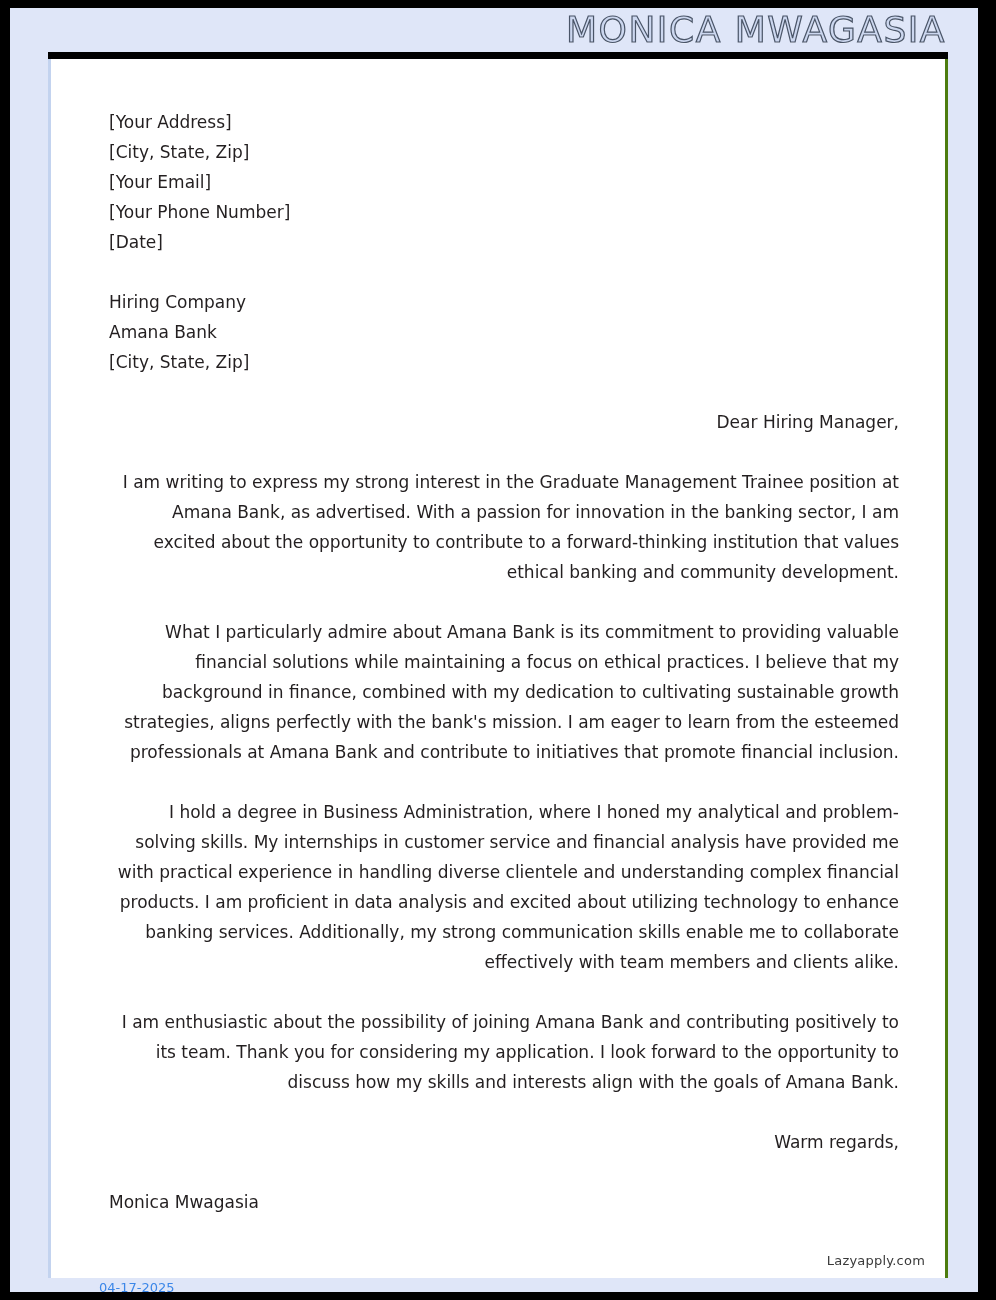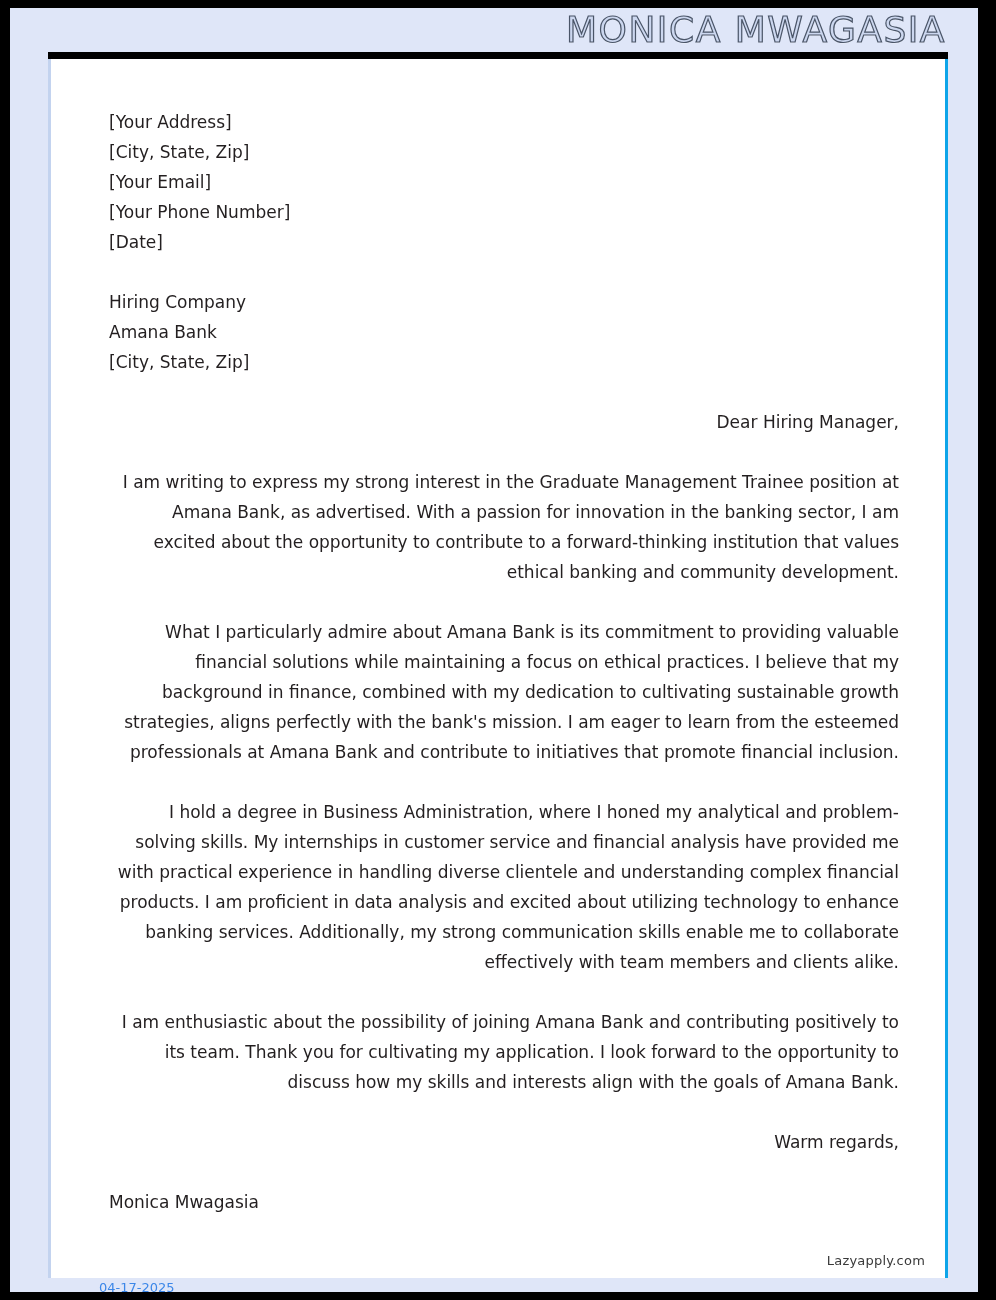--- a/index.html
+++ b/index.html
@@ -73,21 +73,21 @@
 
   
   .sheet {
     position: absolute;
     left: 38px;
     top: 51px;
     width: 900px;
     height: 1219px;
     background: #ffffff;
     border-left: 3px solid #c3d3ef;
-    border-right: 3px solid #0ea5e9;
+    border-right: 3px solid #4d7c0f;
     box-sizing: border-box;
     overflow: hidden;
   }
 
   .sheet-inner {
     position: absolute;
     left: 58px;
     top: 48px;
     width: 790px;
   }
@@ -169,21 +169,21 @@
           <div class="letter-line">Hiring Company</div>
           <div class="letter-line">Amana Bank</div>
           <div class="letter-line">[City, State, Zip]</div>
         </div>
 
         <div class="paragraph">Dear Hiring Manager,</div>
 
         <div class="paragraph">I am writing to express my strong interest in the Graduate Management Trainee position at Amana Bank, as advertised. With a passion for innovation in the banking sector, I am excited about the opportunity to contribute to a forward-thinking institution that values ethical banking and community development.</div>
         <div class="paragraph">What I particularly admire about Amana Bank is its commitment to providing valuable financial solutions while maintaining a focus on ethical practices. I believe that my background in finance, combined with my dedication to cultivating sustainable growth strategies, aligns perfectly with the bank's mission. I am eager to learn from the esteemed professionals at Amana Bank and contribute to initiatives that promote financial inclusion.</div>
         <div class="paragraph">I hold a degree in Business Administration, where I honed my analytical and problem-solving skills. My internships in customer service and financial analysis have provided me with practical experience in handling diverse clientele and understanding complex financial products. I am proficient in data analysis and excited about utilizing technology to enhance banking services. Additionally, my strong communication skills enable me to collaborate effectively with team members and clients alike.</div>
-        <div class="paragraph">I am enthusiastic about the possibility of joining Amana Bank and contributing positively to its team. Thank you for cultivating my application. I look forward to the opportunity to discuss how my skills and interests align with the goals of Amana Bank.</div>
+        <div class="paragraph">I am enthusiastic about the possibility of joining Amana Bank and contributing positively to its team. Thank you for considering my application. I look forward to the opportunity to discuss how my skills and interests align with the goals of Amana Bank.</div>
 
         <div class="paragraph">Warm regards,</div>
 
         <div class="signature-name">Monica Mwagasia</div>
 
       </div>
 
       <div class="watermark">Lazyapply.com</div>
     </div>
 

